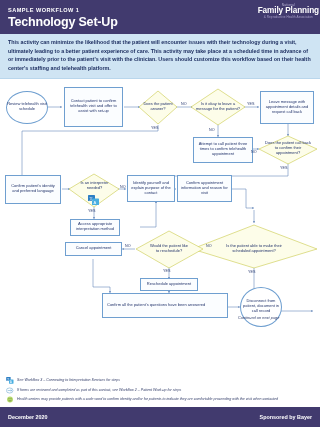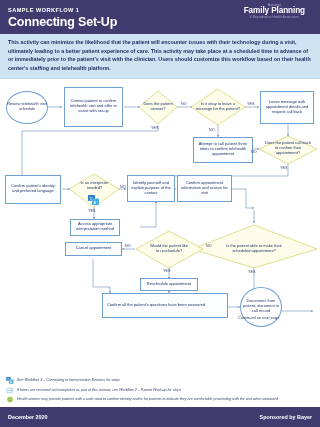--- a/index.html
+++ b/index.html
@@ -17,21 +17,21 @@
   }
   #kicker {
     color: #ffffff; font-size: 5.6px; font-weight: bold;
     letter-spacing: .45px; margin-top: 3px;
   }
   #title {
     color: #ffffff; font-size: 12.5px; font-weight: bold;
     letter-spacing: -.2px; margin-top: 2px;
   }
   #logo {
-    position: absolute; right: 15px; top: 4px; text-align: center;
+    position: absolute; right: 1px; top: 4px; text-align: center;
     line-height: 1.05;
   }
   #logo .l1 { color: #b9b3d4; font-size: 3.2px; letter-spacing: .2px; }
   #logo .l2 { color: #ffffff; font-size: 8.2px; font-weight: bold; letter-spacing: -.1px; }
   #logo .l3 { color: #a79fc8; font-size: 3.1px; letter-spacing: .05px; margin-top: .5px;}
 
   
   #intro {
     background: #cfe4f3; color: #1a2b5e;
     font-size: 5.35px; font-weight: bold; line-height: 1.62;
@@ -93,21 +93,21 @@
     background: #413a6e; display: flex; align-items: center;
     justify-content: space-between; padding: 0 8px;
   }
   #footer div { color: #ffffff; font-size: 5.4px; font-weight: bold; }
 </style>
 </head>
 <body>
 
 <div id="header">
   <div id="kicker">SAMPLE WORKFLOW 1</div>
-  <div id="title">Connecting Set-Up</div>
+  <div id="title">Technology Set-Up</div>
   <div id="logo">
     <div class="l1">National</div>
     <div class="l2">Family Planning</div>
     <div class="l3">&amp; Reproductive Health Association</div>
   </div>
 </div>
 
 <div id="intro">This activity can minimize the likelihood that the patient will encounter issues with their technology during a visit, ultimately leading to a better patient experience of care. This activity may take place at a scheduled time in advance of or immediately prior to the patient's visit with the clinician. Users should customize this workflow based on their health center's staffing and telehealth platform.</div>
 
 <div id="canvas">

